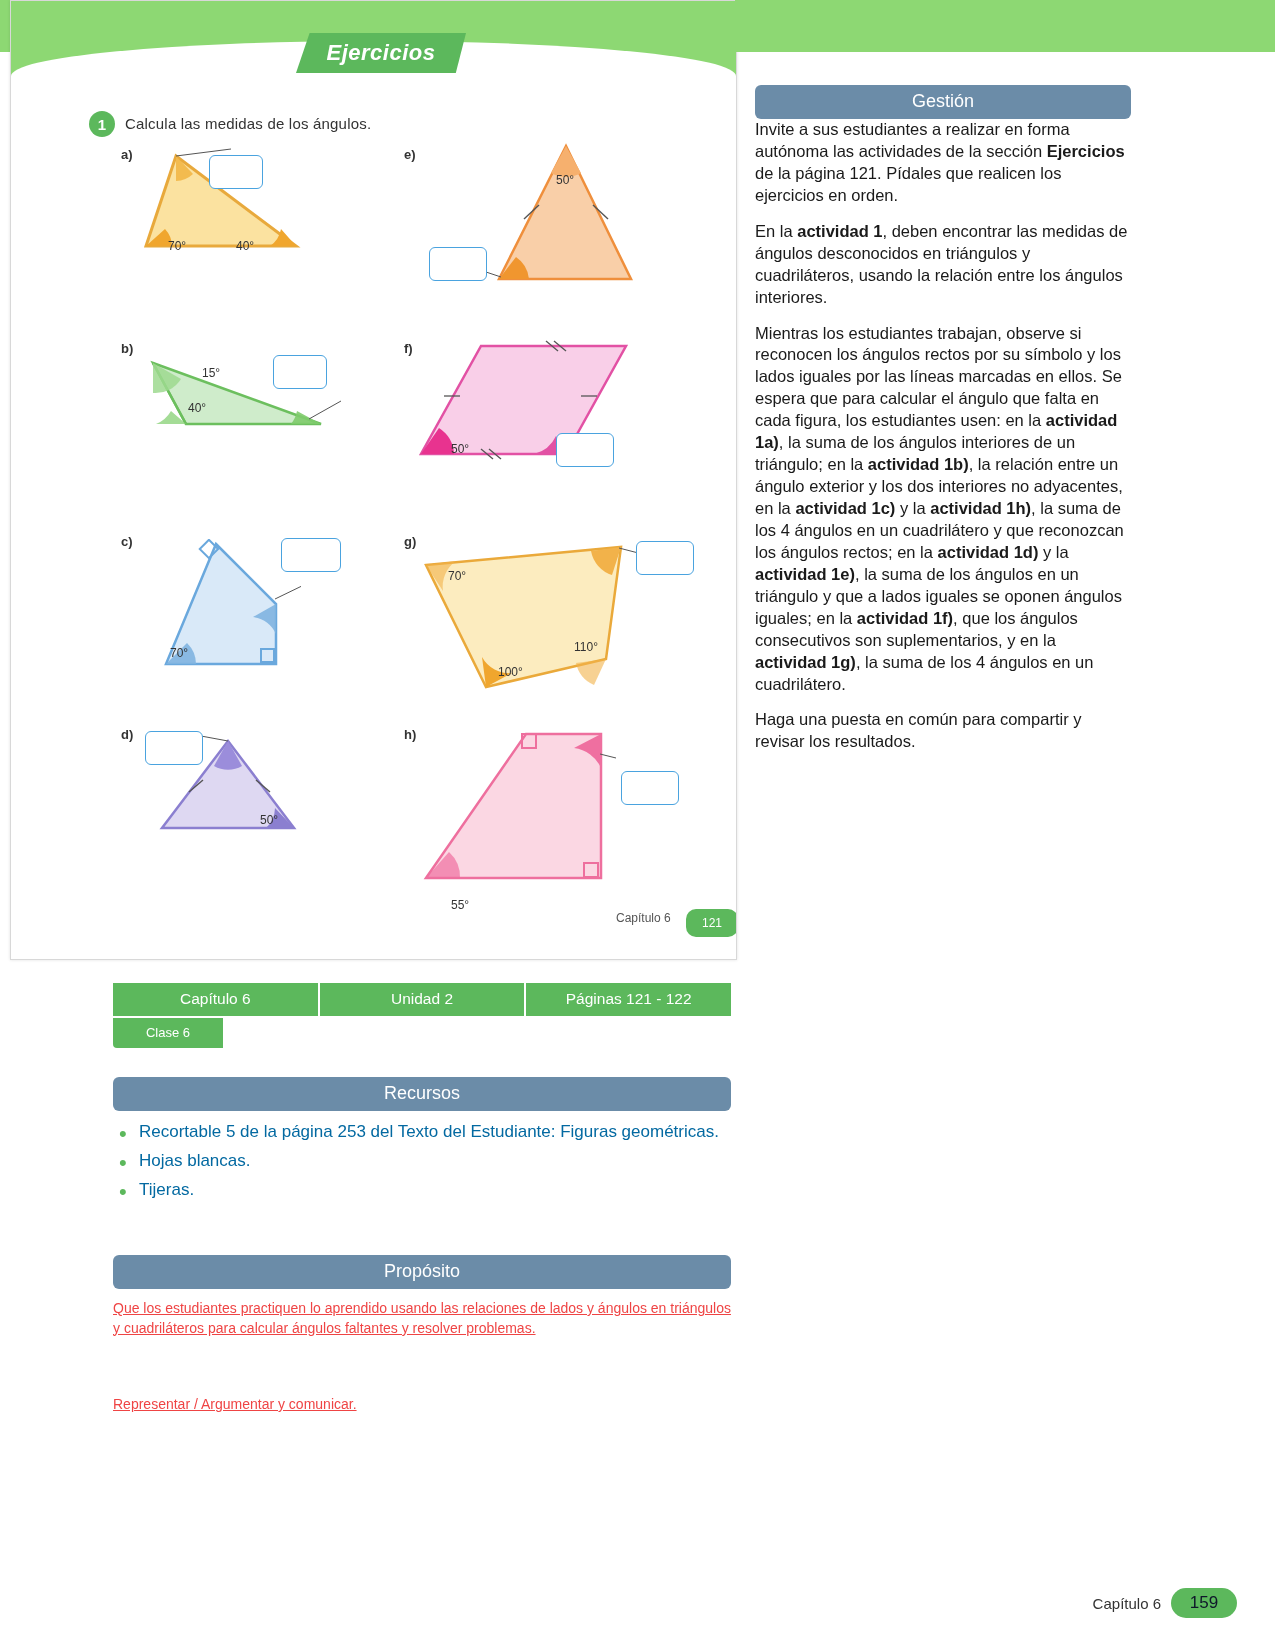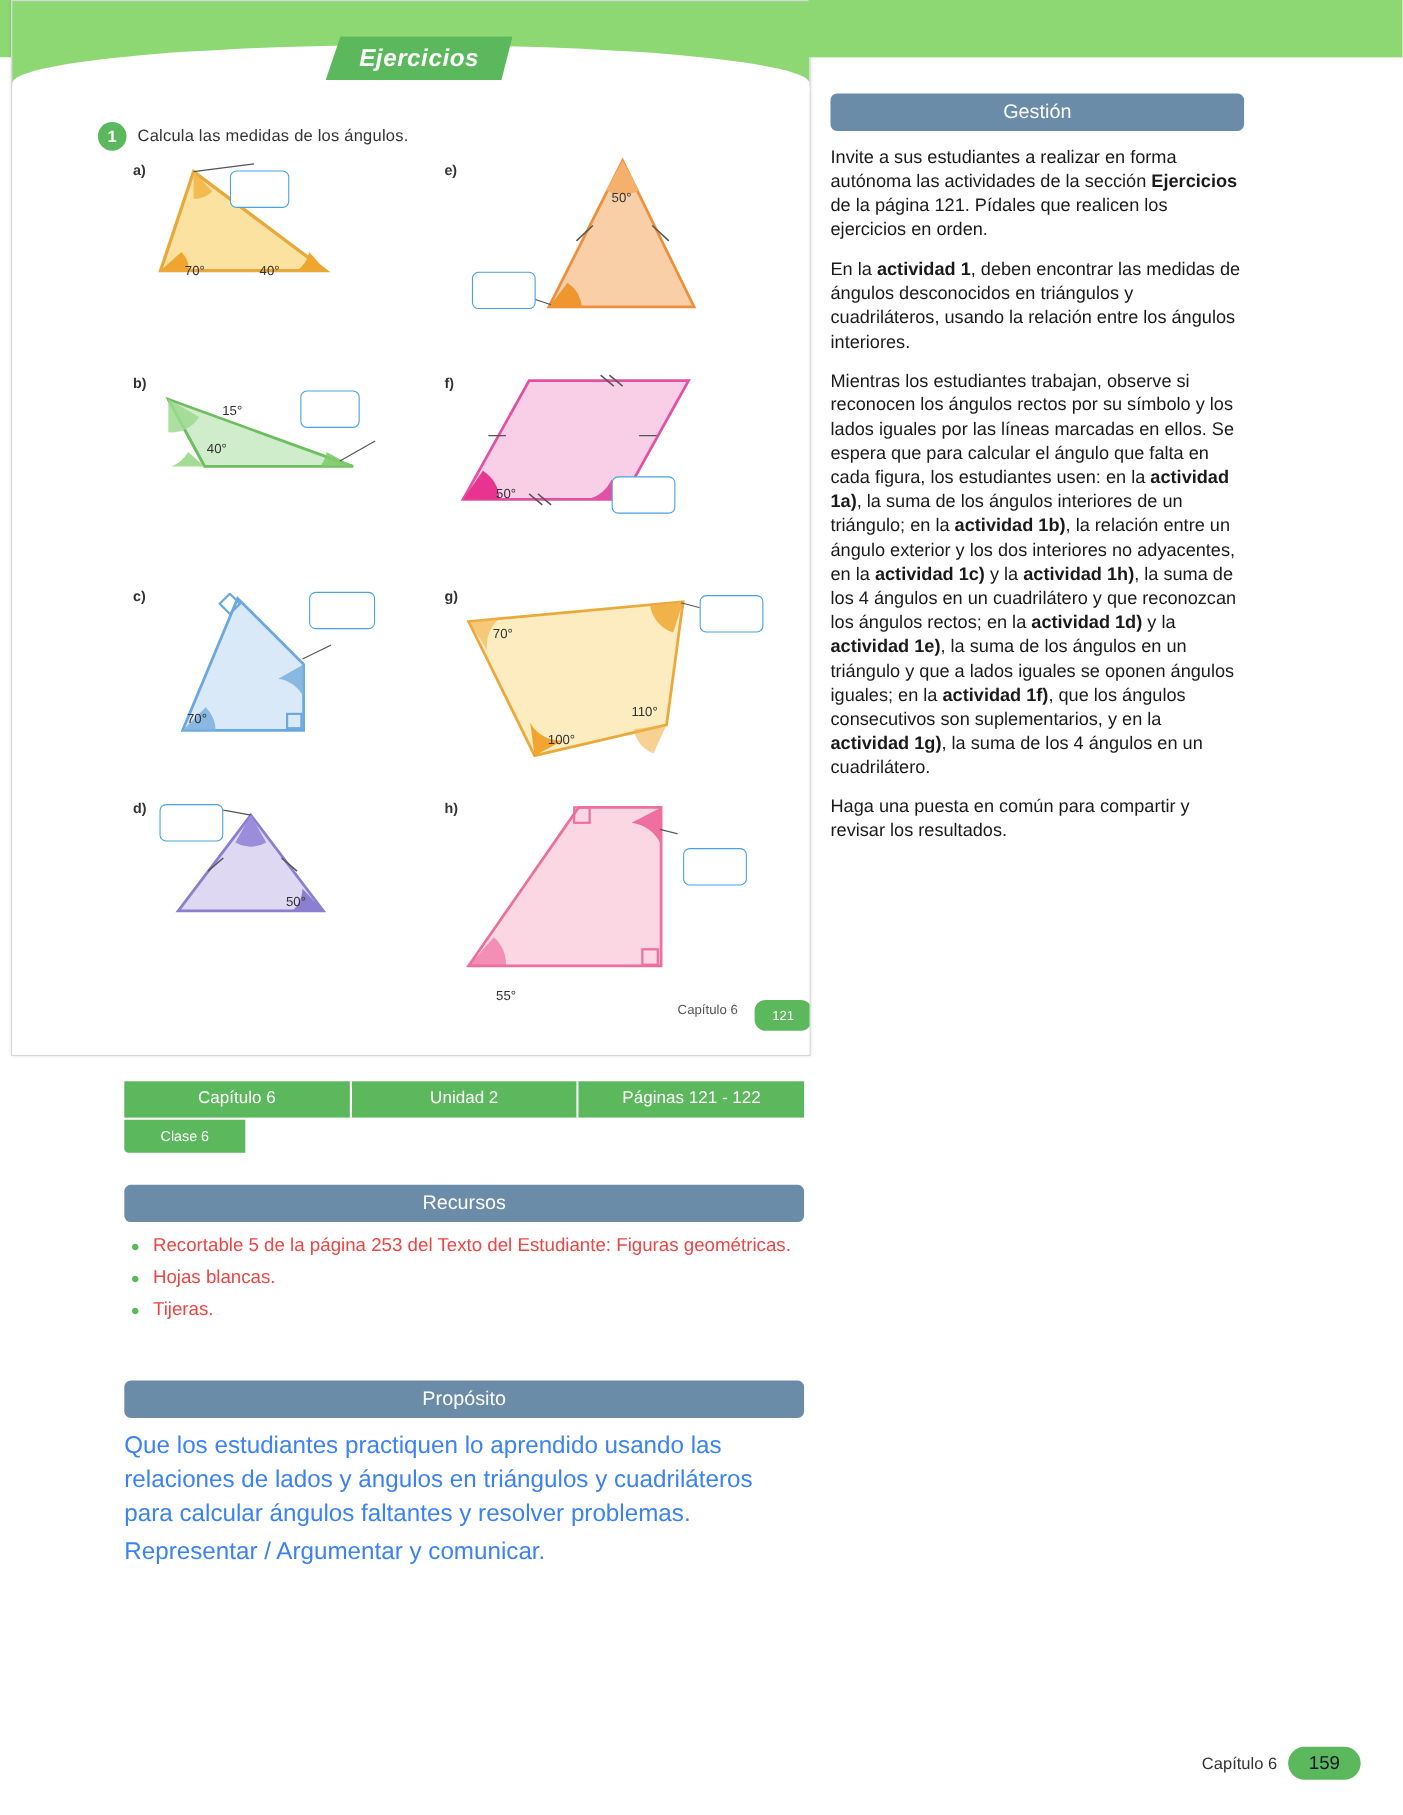--- a/index.html
+++ b/index.html
@@ -97,21 +97,21 @@
     font-weight:normal;
   }
   .gestion {
     position:absolute; left:755px; top:85px; width:376px;
   }
   .gestion p {
     margin:0 0 14px 0;
     font-size:16.5px; line-height:1.33; color:#1a1a1a;
     text-align:left;
   }
-  .gestion .body { margin-top:14px; }
+  .gestion .body { }
 
   
   .info-table {
     position:absolute; left:113px; top:983px; width:618px;
   }
   .it-row1 { display:flex; }
   .it-cell {
     background:#5cb85c; color:#ffffff;
     font-size:15.5px; text-align:center;
     padding:7px 0 8px 0;
@@ -129,28 +129,28 @@
     flex:1; background:#ffffff; color:#4aa63c; font-size:15.5px;
     padding:7px 0 8px 0; text-align:center;
     border:1px solid #bfe3ad; border-left:none;
     border-bottom-right-radius:4px;
   }
 
   .blk { position:absolute; left:113px; width:618px; }
   .blk .sec-header { margin-bottom:10px; }
   .blk ul { margin:0; padding:0; list-style:none; }
   .blk li {
-    font-size:17px; color:#ef4444; line-height:1.35;
+    font-size:17px; color:#0369a1; line-height:1.35;
     padding-left:26px; position:relative; margin-bottom:6px;
   }
   .blk li:before {
     content:"•"; color:#5cb85c; position:absolute; left:6px; top:-2px;
     font-size:22px;
   }
-  .blk p { margin:0; font-size:22px; line-height:1.4; color:#3b82f6; }
+  .blk p { margin:0; font-size:14px; line-height:1.4; color:#ef4444;text-decoration:underline; }
 
   .page-footer {
     position:absolute; right:38px; bottom:32px;
     display:flex; align-items:center; gap:10px;
   }
   .pf-text { font-size:15px; color:#333; }
   .pf-pill {
     width:66px; height:30px; border-radius:15px;
     background:#5cb85c; color:#0f172a; font-size:17px;
     display:flex; align-items:center; justify-content:center;

